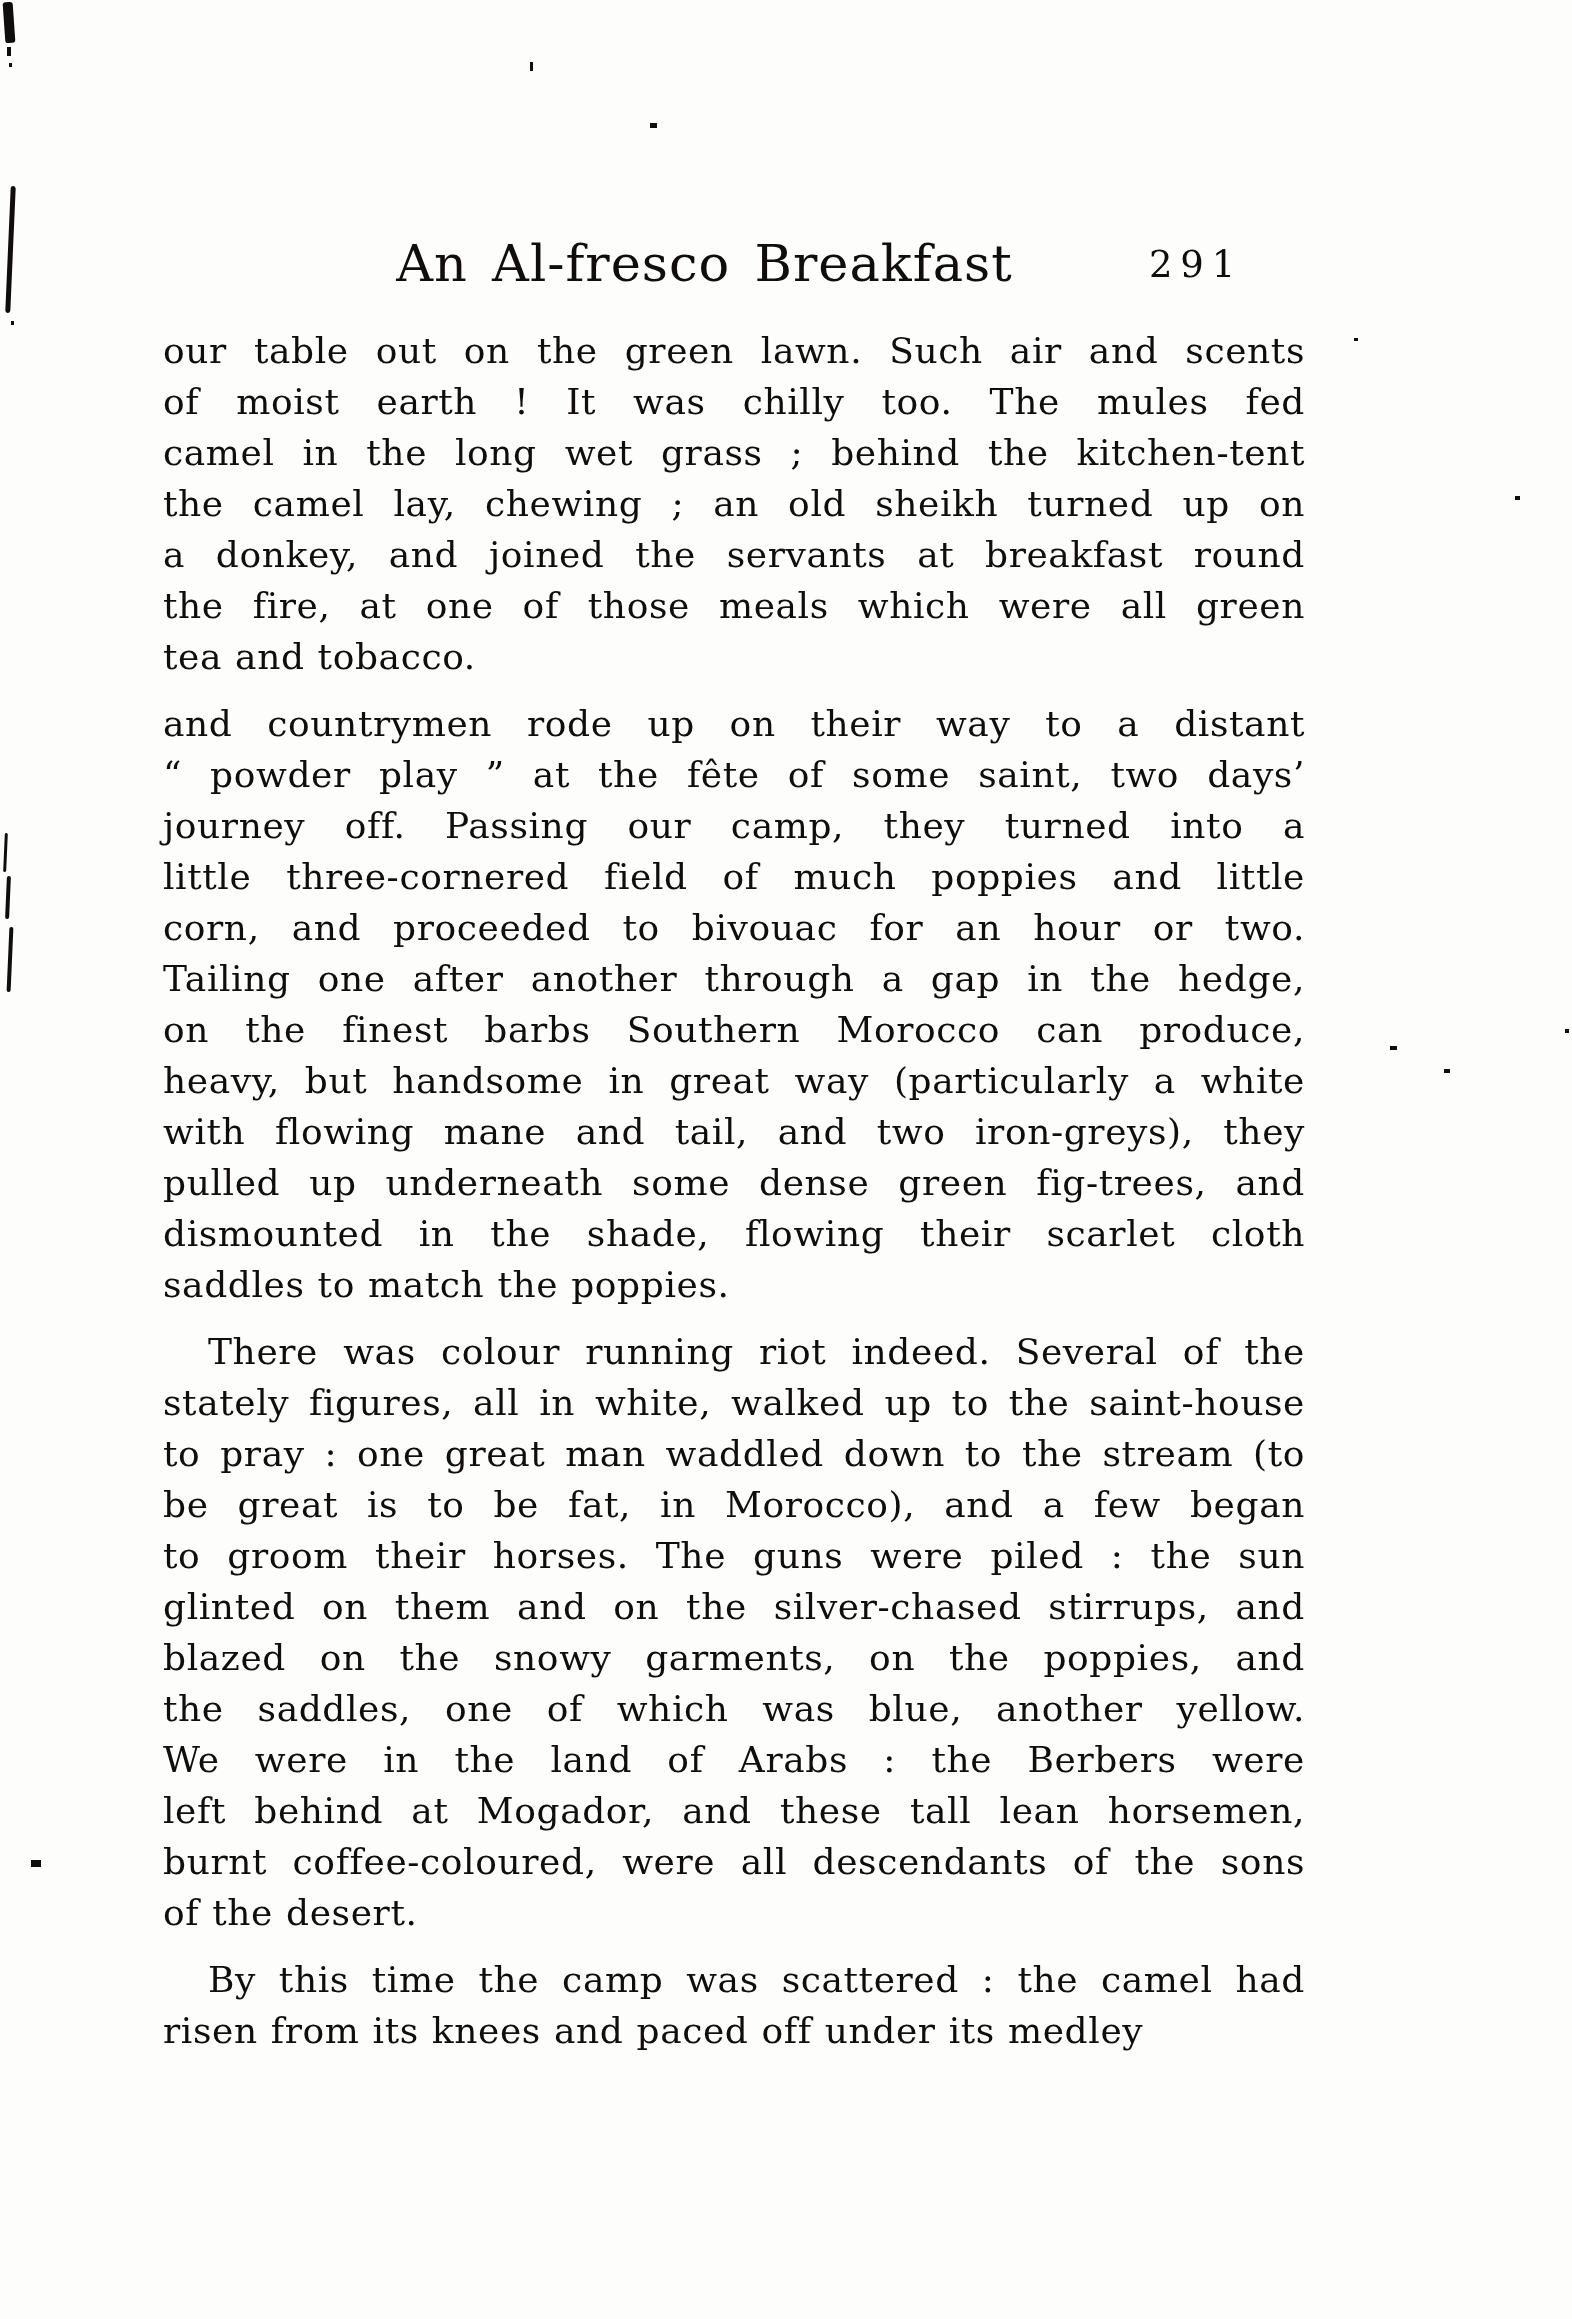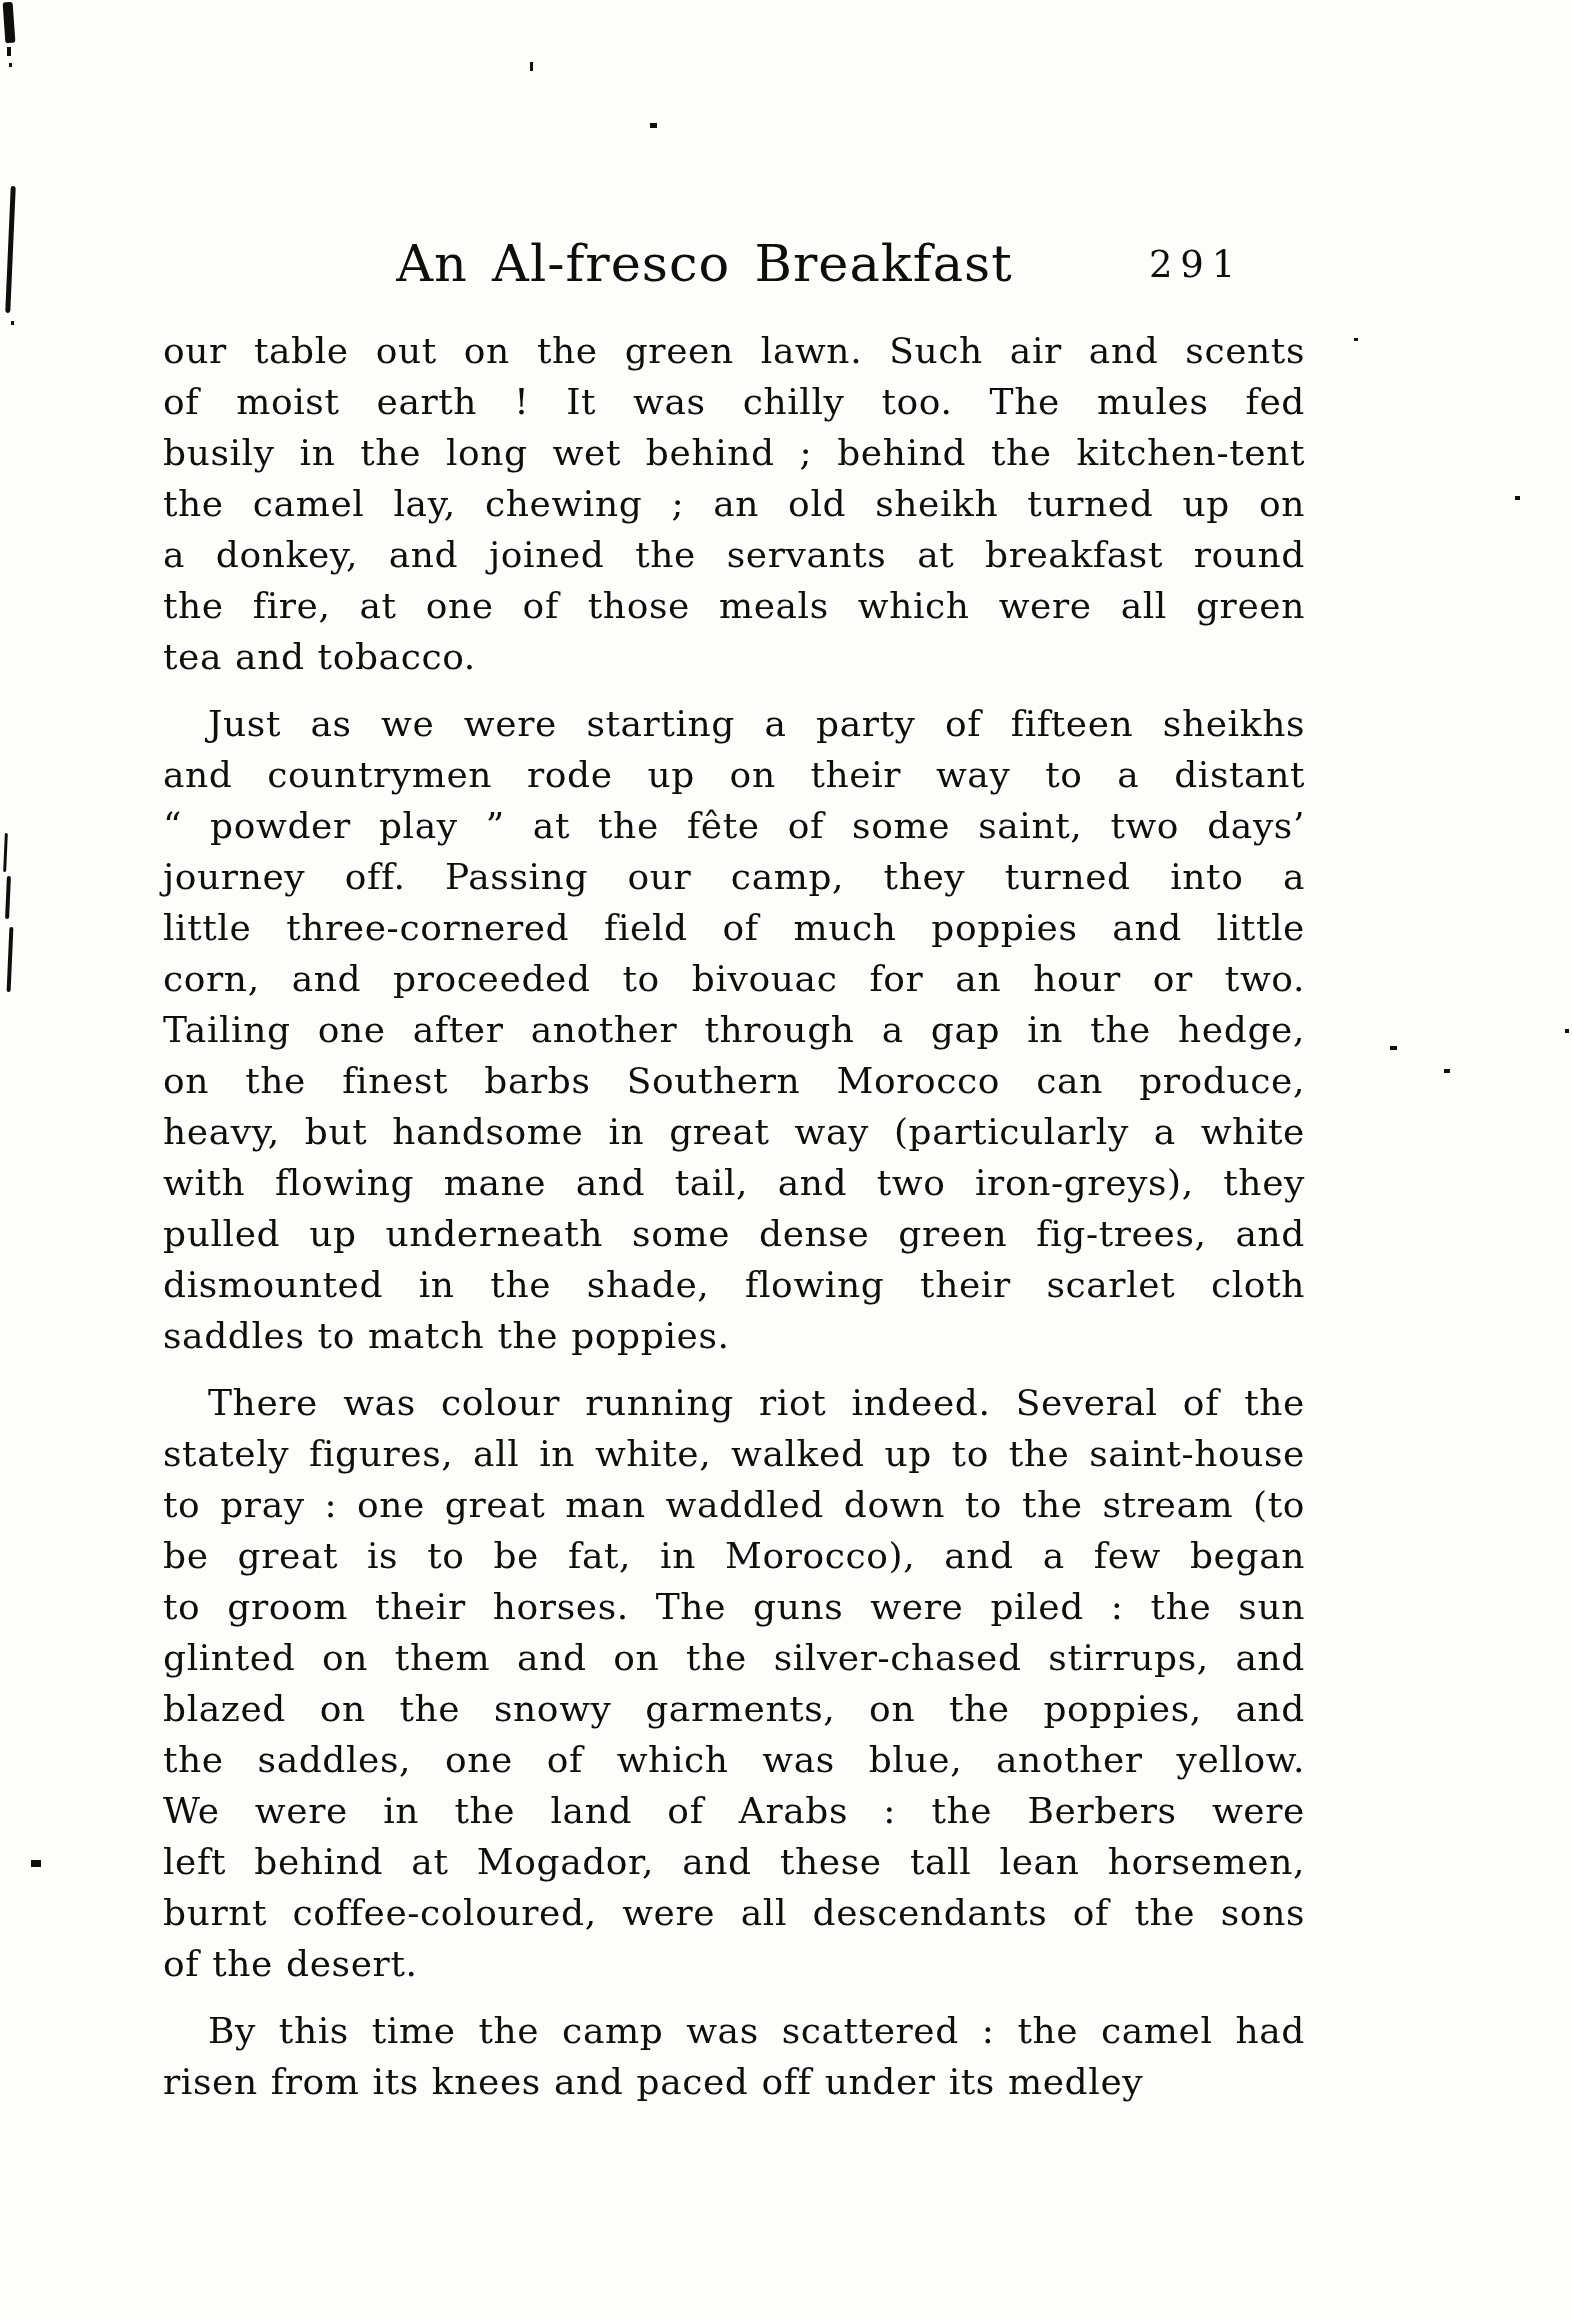--- a/index.html
+++ b/index.html
@@ -82,28 +82,27 @@
 
   <div class="content">
     <div class="header">
       <div class="title">An Al-fresco Breakfast</div>
       <div class="pagenum">291</div>
     </div>
     <div class="body">
         <div class="para">
           <div class="line jl">our table out on the green lawn. Such air and scents</div>
           <div class="line jl">of moist earth ! It was chilly too. The mules fed</div>
-          <div class="line jl">busily in the long wet behind ; behind the kitchen-tent</div>
+          <div class="line jl">camel in the long wet grass ; behind the kitchen-tent</div>
           <div class="line jl">the camel lay, chewing ; an old sheikh turned up on</div>
           <div class="line jl">a donkey, and joined the servants at breakfast round</div>
           <div class="line jl">the fire, at one of those meals which were all green</div>
           <div class="line">tea and tobacco.</div>
         </div>
         <div class="para">
-          <div class="line jl indent">Just as we were starting a party of fifteen sheikhs</div>
           <div class="line jl">and countrymen rode up on their way to a distant</div>
           <div class="line jl">“ powder play ” at the fête of some saint, two days’</div>
           <div class="line jl">journey off. Passing our camp, they turned into a</div>
           <div class="line jl">little three-cornered field of much poppies and little</div>
           <div class="line jl">corn, and proceeded to bivouac for an hour or two.</div>
           <div class="line jl">Tailing one after another through a gap in the hedge,</div>
           <div class="line jl">on the finest barbs Southern Morocco can produce,</div>
           <div class="line jl">heavy, but handsome in great way (particularly a white</div>
           <div class="line jl">with flowing mane and tail, and two iron-greys), they</div>
           <div class="line jl">pulled up underneath some dense green fig-trees, and</div>

